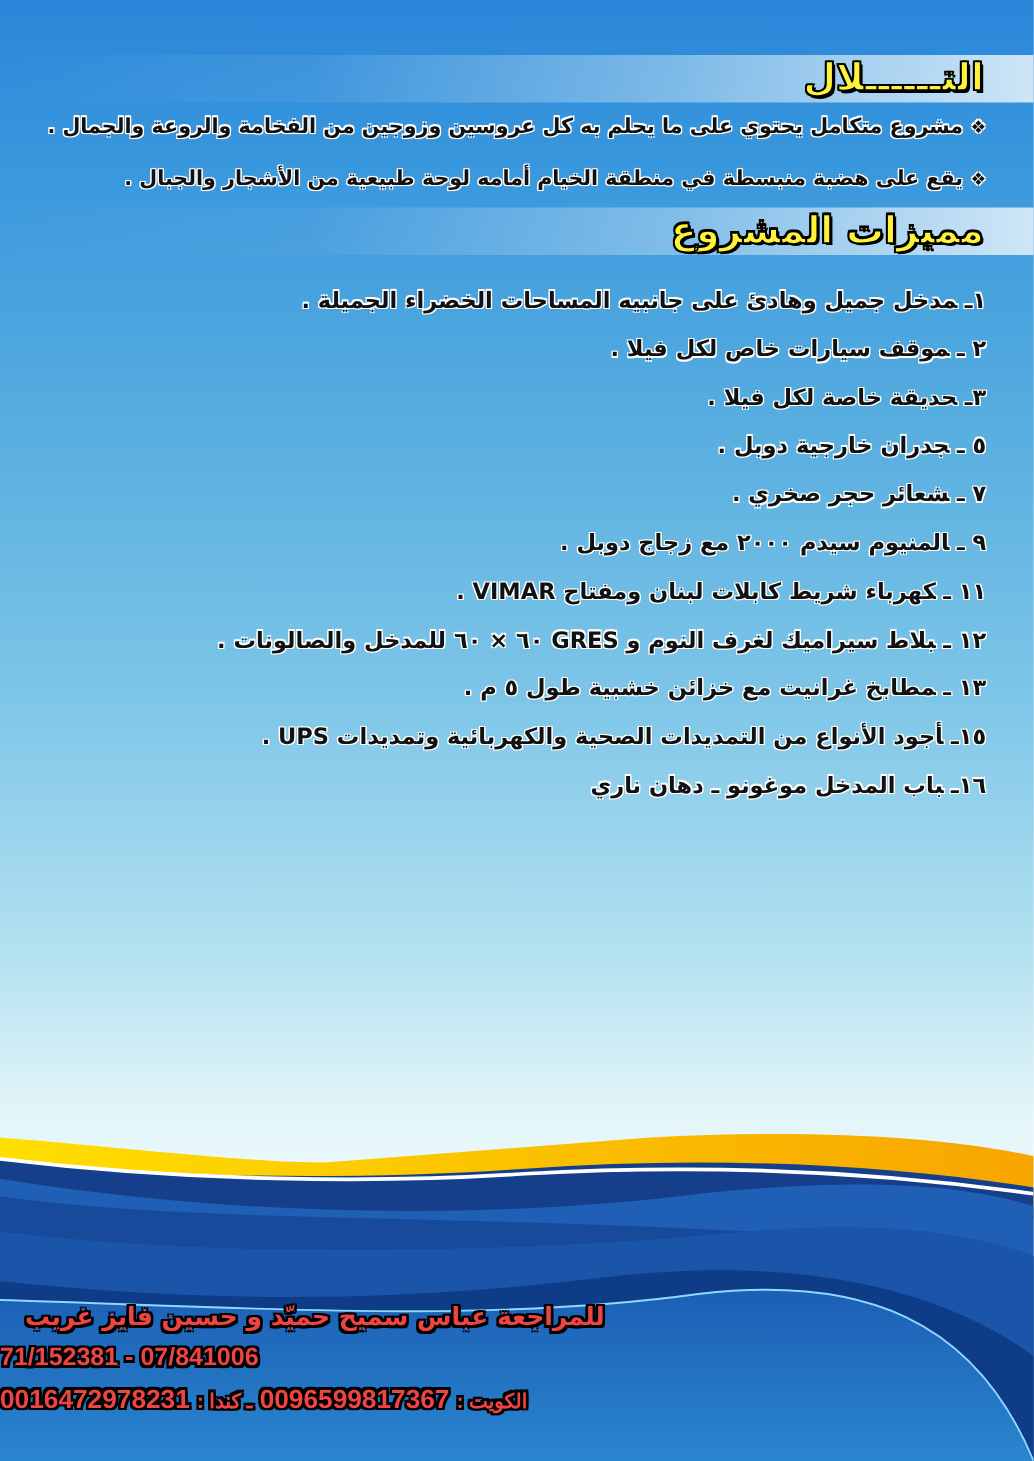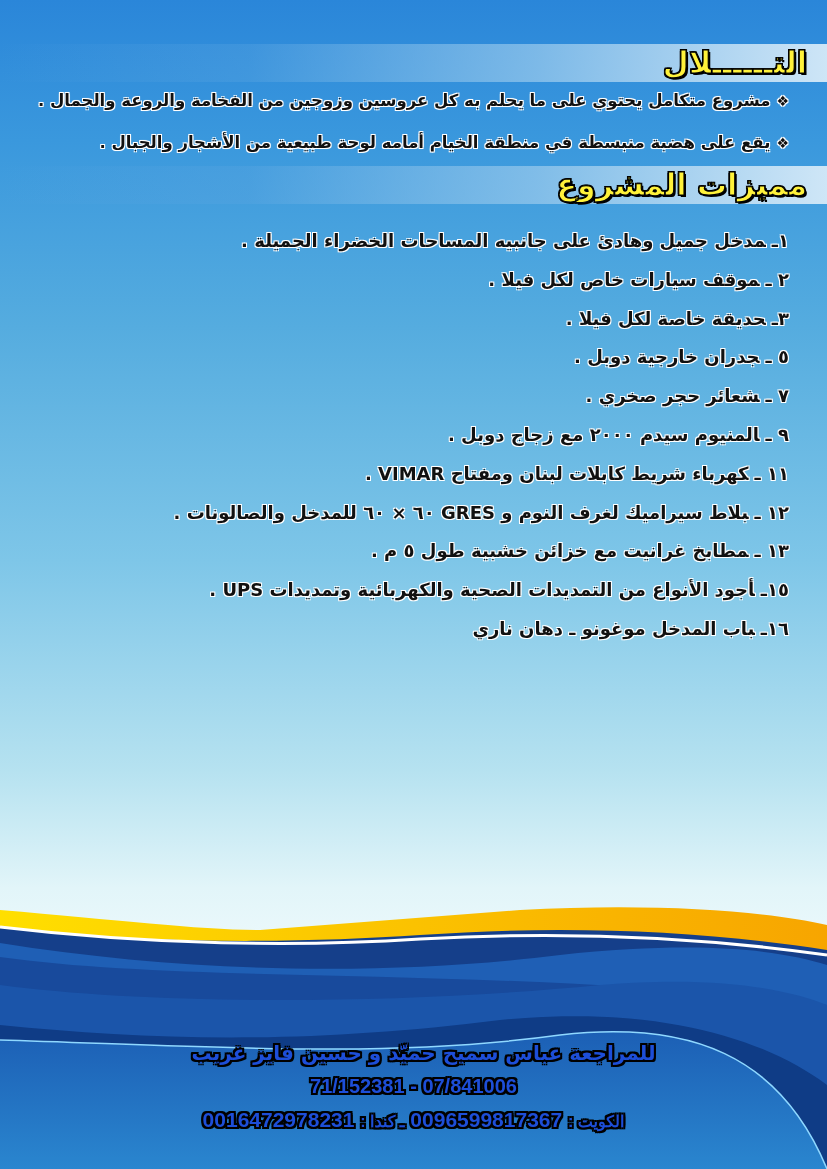--- a/index.html
+++ b/index.html
@@ -9,21 +9,21 @@
       background: linear-gradient(to bottom, #2a86d9 0%, #3a98dd 12%, #55acdf 28%, #7ec6e8 48%, #b6e2f0 66%, #e2f5f9 76%, #eaf8fb 80%);
     }
     .page { position: absolute; inset: 0; direction: rtl; }
     .band {
       position: absolute; right: 0; height: 38px;
       background: linear-gradient(to left, rgba(214,234,248,0.95) 0%, rgba(150,200,236,0.75) 35%, rgba(90,165,225,0.35) 70%, rgba(60,140,215,0) 100%);
     }
     .band.b1 { top: 44px; width: 100%; }
     .band.b2 { top: 166px; width: 100%; }
     .heading {
-      position: absolute; right: 20px;
+      position: absolute; right: 40px;
       font-size: 30px; font-weight: bold; color: #fff23a;
       -webkit-text-stroke: 1.2px #000;
       text-shadow: 2px 2px 0 #000, -1px -1px 0 #000, 1px -1px 0 #000, -1px 1px 0 #000;
       line-height: 38px;
     }
     .heading.h1 { top: 44px; letter-spacing: 4px; }
     .heading.h2 { top: 166px; }
     .intro {
       position: absolute; right: 38px; font-size: 16.5px; font-weight: bold; color: #111;
       text-shadow: 0 0 2px #fff, 1px 1px 0 #fff, -1px -1px 0 #fff, 1px -1px 0 #fff, -1px 1px 0 #fff;
@@ -34,21 +34,21 @@
     .bullet { margin-left: 6px; font-size: 14px; }
     .features { position: absolute; right: 38px; top: 222px; margin: 0; padding: 0; list-style: none; }
     .features li {
       height: 38.8px; line-height: 38.8px; font-size: 18px; font-weight: bold; color: #111;
       text-shadow: 1px 1px 0 #fff, -1px -1px 0 #fff, 1px -1px 0 #fff, -1px 1px 0 #fff;
       white-space: nowrap;
     }
     .features li .num { margin-left: 6px; }
     .footer-svg { position: absolute; left: 0; top: 895px; width: 827px; height: 274px; }
     .contact {
-      position: absolute; left: 0; width: 827px; text-align: center; font-weight: bold; color: #1d4ed8;
+      position: absolute; left: 0; width: 827px; text-align: left; font-weight: bold; color: #ef4444;
       text-shadow: 2px 2px 0 #000, -2px -2px 0 #000, 2px -2px 0 #000, -2px 2px 0 #000, 0 2px 0 #000, 2px 0 0 #000, 0 -2px 0 #000, -2px 0 0 #000;
       white-space: nowrap;
     }
     .contact.names { top: 1041px; font-size: 20px; direction: rtl; padding-left: 20px; box-sizing: border-box; }
     .contact.phones { top: 1075px; font-size: 20px; direction: ltr; font-family: "Liberation Sans", sans-serif; }
     .contact.intl { top: 1108px; font-size: 21px; direction: rtl; font-family: "Liberation Sans", sans-serif; }
     .contact.intl .lbl { font-size: 16px; }
   </style>
 </head>
 <body>

